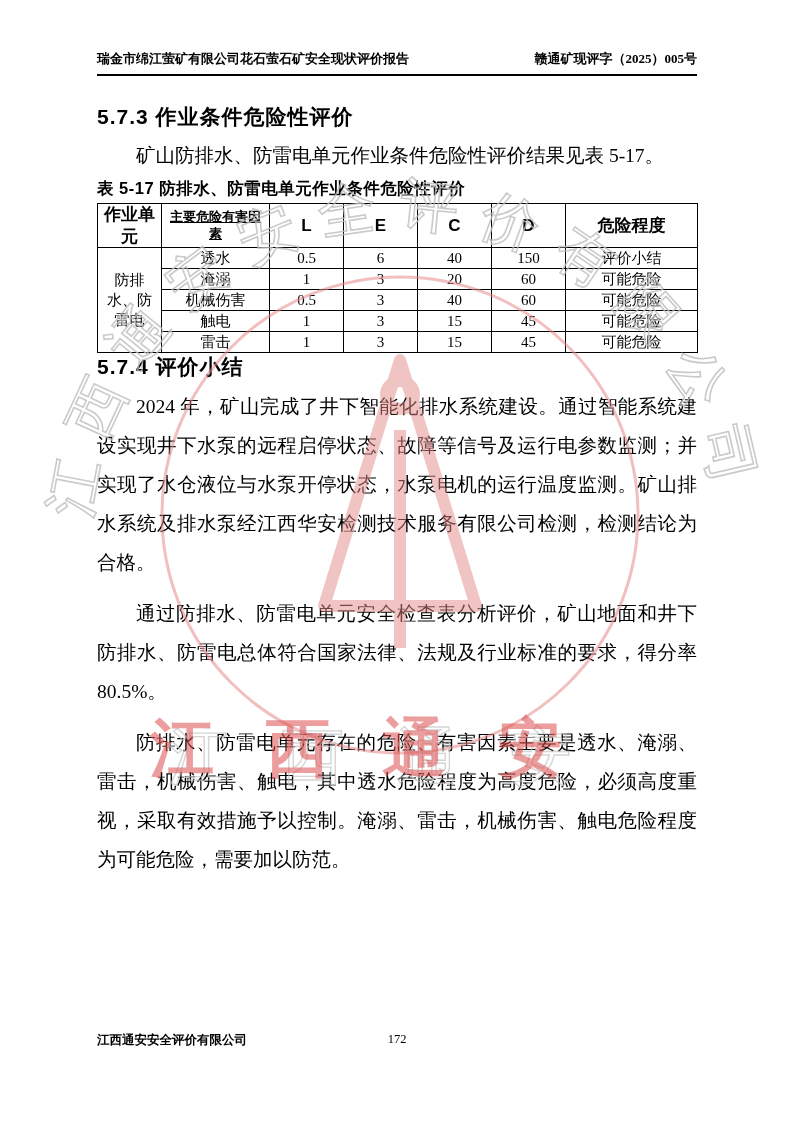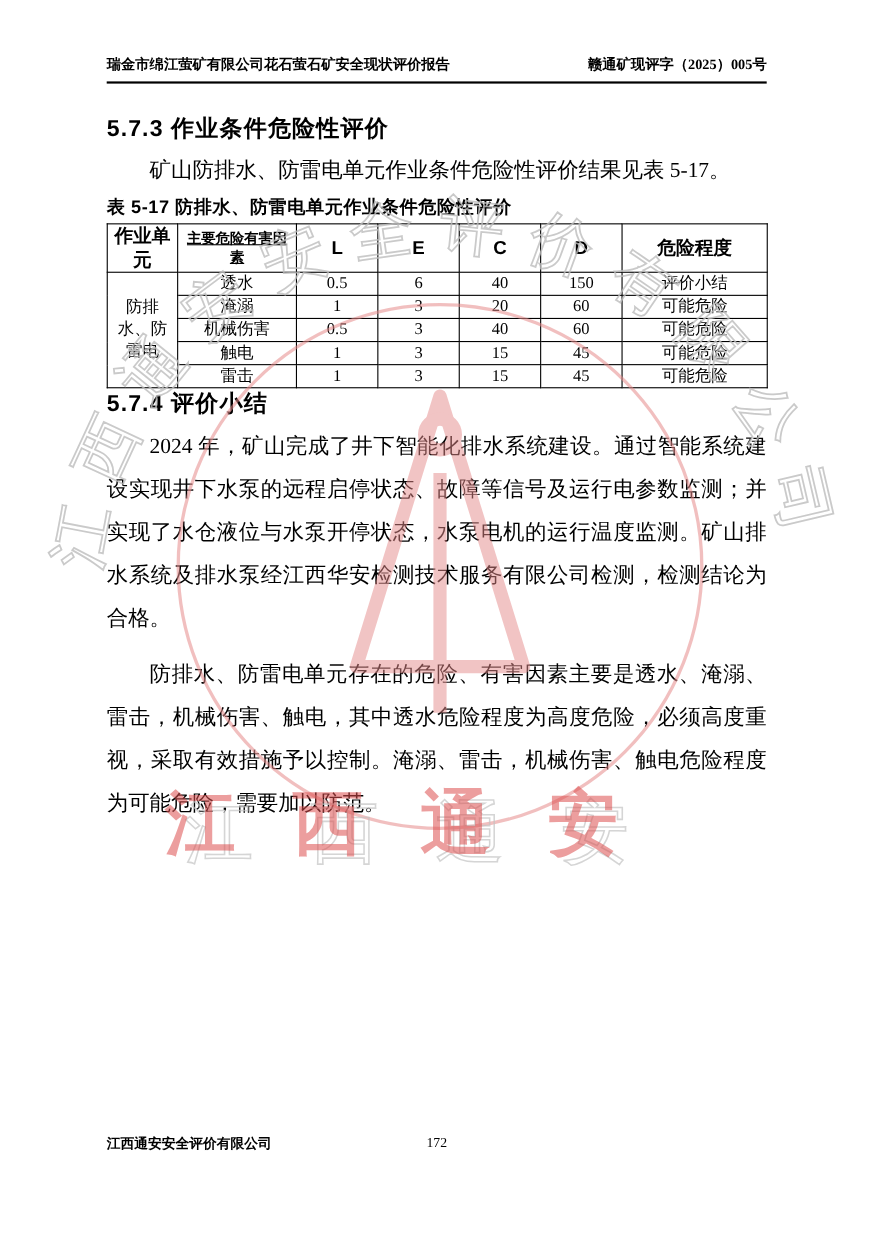--- a/index.html
+++ b/index.html
@@ -138,20 +138,21 @@
           <td>15</td>
           <td>45</td>
           <td>可能危险</td>
         </tr>
       </tbody>
     </table>
 
     <h2 class="h-section h574">5.7.4 评价小结</h2>
 
     <p class="body-text">2024 年，矿山完成了井下智能化排水系统建设。通过智能系统建设实现井下水泵的远程启停状态、故障等信号及运行电参数监测；并实现了水仓液位与水泵开停状态，水泵电机的运行温度监测。矿山排水系统及排水泵经江西华安检测技术服务有限公司检测，检测结论为合格。</p>
+    <p class="body-text">通过防排水、防雷电单元安全检查表分析评价，矿山地面和井下防排水、防雷电总体符合国家法律、法规及行业标准的要求，得分率 80.5%。</p>
     <p class="body-text">防排水、防雷电单元存在的危险、有害因素主要是透水、淹溺、雷击，机械伤害、触电，其中透水危险程度为高度危险，必须高度重视，采取有效措施予以控制。淹溺、雷击，机械伤害、触电危险程度为可能危险，需要加以防范。</p>
 
   </div>
 
   <div class="page-footer">
     <span class="footer-page">172</span>
     <span class="footer-company">江西通安安全评价有限公司</span>
   </div>
 
   <div class="watermark">

